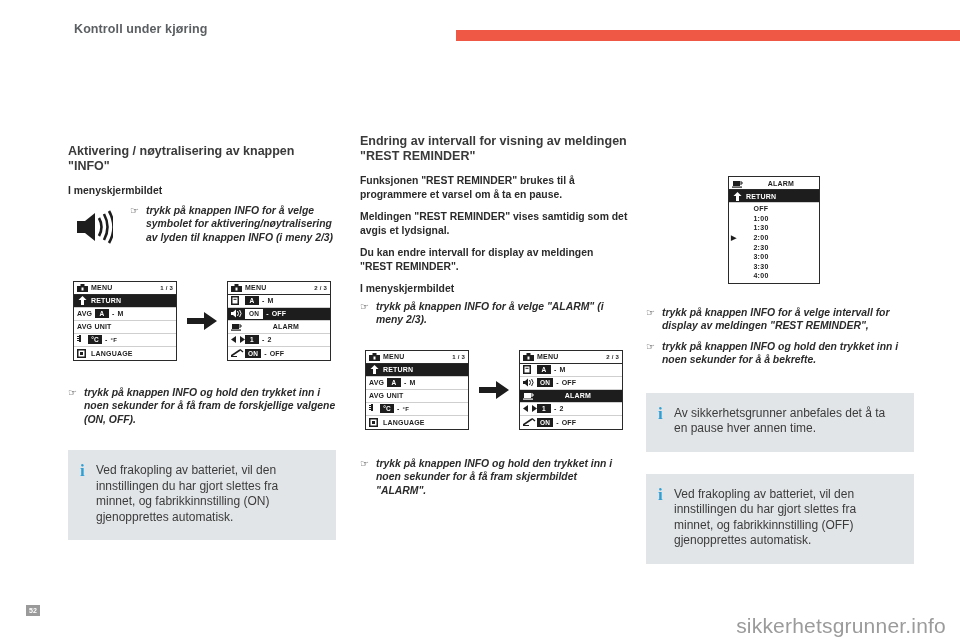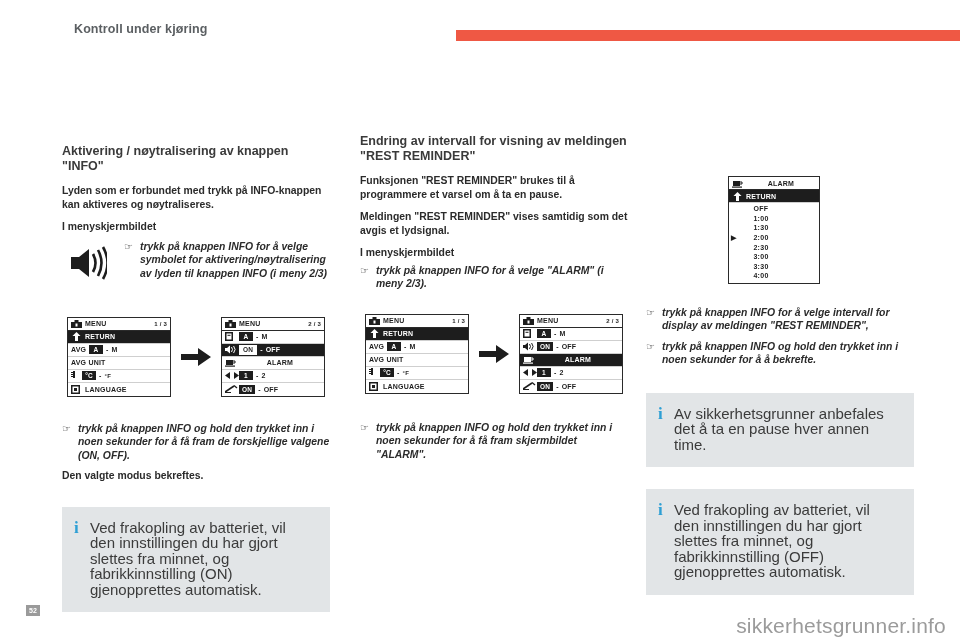--- a/index.html
+++ b/index.html
@@ -26,21 +26,21 @@
   }
   .hdr-bar {
     position: absolute;
     left: 456px; top: 30px;
     width: 504px; height: 11px;
     background: #ef5844;
   }
 
   
   .col { position: absolute; }
-  .col-left   { left: 62px;  top: 144px; width: 268px; }
+  .col-left   { left: 68px;  top: 144px; width: 268px; }
   .col-mid    { left: 360px; top: 134px; width: 268px; }
   .col-right  { left: 646px; top: 176px; width: 268px; }
 
   h2.sec {
     margin: 0 0 10px 0;
     font-size: 12.5px;
     line-height: 15px;
     font-weight: bold;
     color: #3a3a3a;
   }
@@ -174,21 +174,21 @@
     flex: 0 0 auto;
     width: 16px;
     color: #2e9fd4;
     font-size: 17px;
     font-weight: bold;
     line-height: 15px;
     font-family: "Liberation Serif", serif;
   }
   .note .n-txt {
     flex: 1 1 auto;
-    font-size: 15px;
+    font-size: 12px;
     line-height: 15.5px;
     color: #3b3b3b;
   }
 
   
   .page-num {
     position: absolute;
     left: 26px; bottom: 24px;
     width: 14px; height: 11px;
     background: #9a9a9a;
@@ -210,21 +210,20 @@
 <body>
 
 <div id="page">
 
   <div class="hdr-title">Kontroll under kjøring</div>
   <div class="hdr-bar"></div>
 
   <div class="col col-left">
 
     <h2 class="sec">Aktivering / nøytralisering av knappen "INFO"</h2>
-    <p class="body">Lyden som er forbundet med trykk på INFO-knappen kan aktiveres og nøytraliseres.</p>
     <p class="body tight">I menyskjermbildet</p>
 
     <div class="illus-row">
       <div class="spk-box">
         <svg width="40" height="36" viewBox="0 0 40 36">
           <polygon points="4,12 12,12 22,4 22,32 12,24 4,24" fill="#1d1d1d"></polygon>
           <path d="M26 9 q5 9 0 18" stroke="#1d1d1d" stroke-width="2.6" fill="none"></path>
           <path d="M31 5 q7 13 0 26" stroke="#1d1d1d" stroke-width="2.6" fill="none"></path>
           <path d="M36 2 q9 16 0 32" stroke="#1d1d1d" stroke-width="2.6" fill="none"></path>
         </svg>
@@ -366,33 +365,33 @@
           <span class="dash">-</span>
           <span class="dim">OFF</span>
         </div>
       </div>
     </div>
 
     <div class="bullet" style="margin-top:18px;">
       <span class="glyph">☞</span>
       <span class="btxt">trykk på knappen INFO og hold den trykket inn i noen sekunder for å få fram de forskjellige valgene (ON, OFF).</span>
     </div>
-    <p class="body">Den valgte modus bekreftes.</p>
 
     <div class="note" style="margin-top:24px;width:268px;">
       <span class="i-mark">i</span>
       <span class="n-txt">Ved frakopling av batteriet, vil den innstillingen du har gjort slettes fra minnet, og fabrikkinnstilling (ON) gjenopprettes automatisk.</span>
     </div>
   </div>
 
   <div class="col col-mid">
 
     <h2 class="sec">Endring av intervall for visning av meldingen "REST REMINDER"</h2>
     <p class="body">Funksjonen "REST REMINDER" brukes til å programmere et varsel om å ta en pause.</p>
     <p class="body">Meldingen "REST REMINDER" vises samtidig som det avgis et lydsignal.</p>
+    <p class="body">Du kan endre intervall for display av meldingen "REST REMINDER".</p>
     <p class="body tight">I menyskjermbildet</p>
 
     <div class="bullet">
       <span class="glyph">☞</span>
       <span class="btxt">trykk på knappen INFO for å velge "ALARM" (i meny 2/3).</span>
     </div>
 
     <div class="diagram" style="margin-top:16px;">
 
       <div class="screen">

